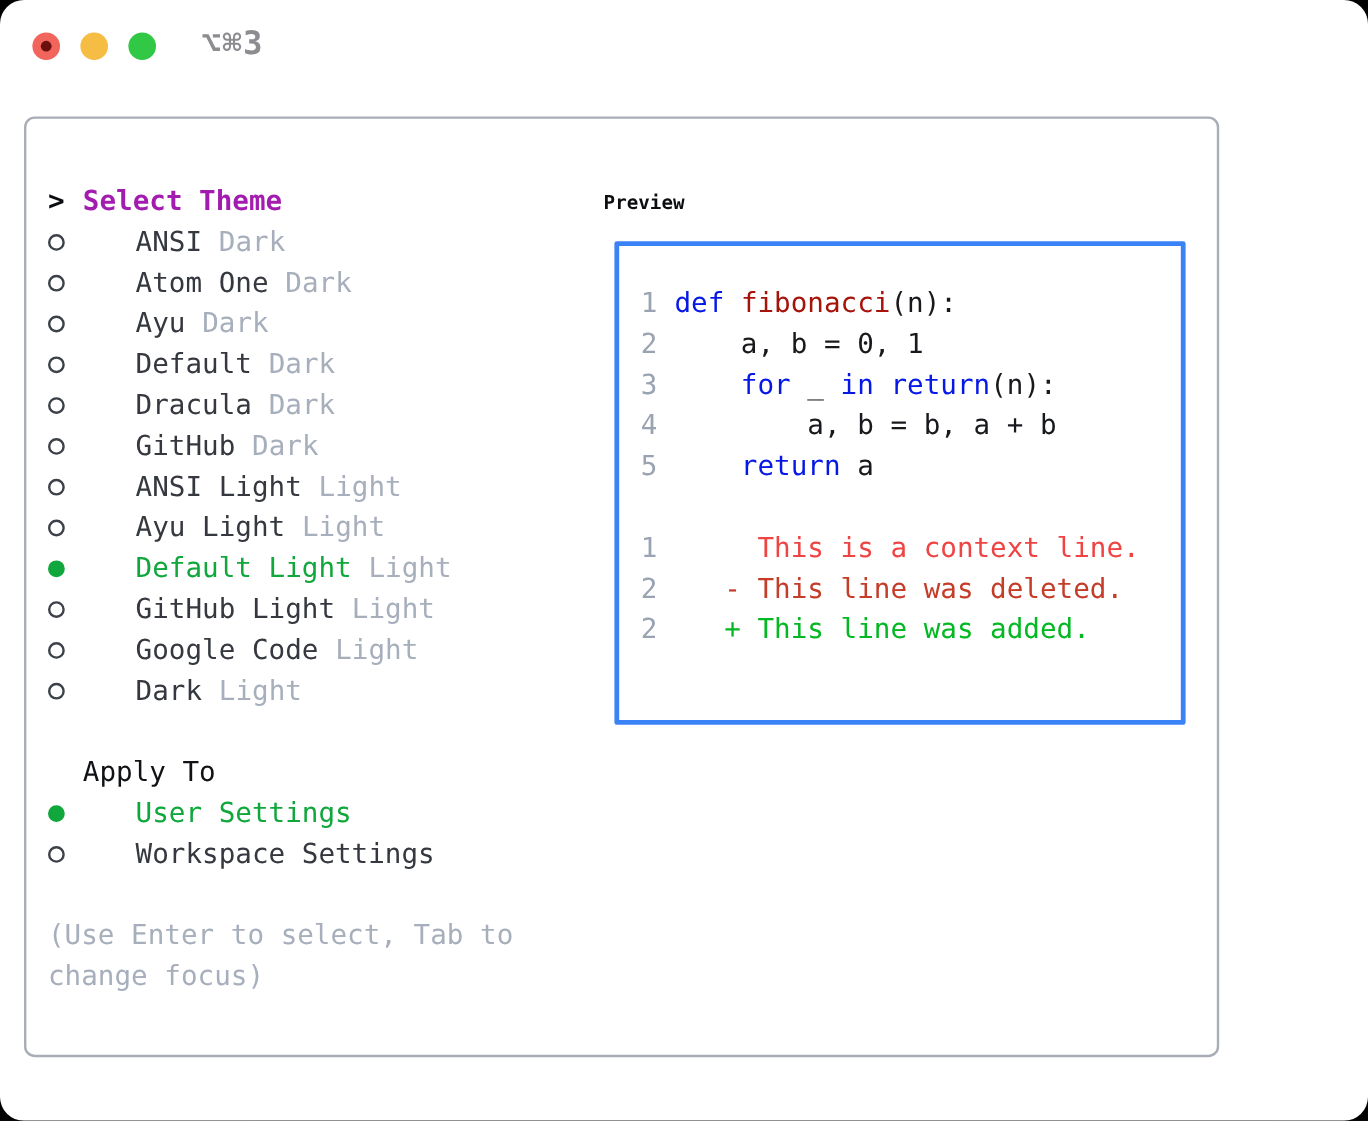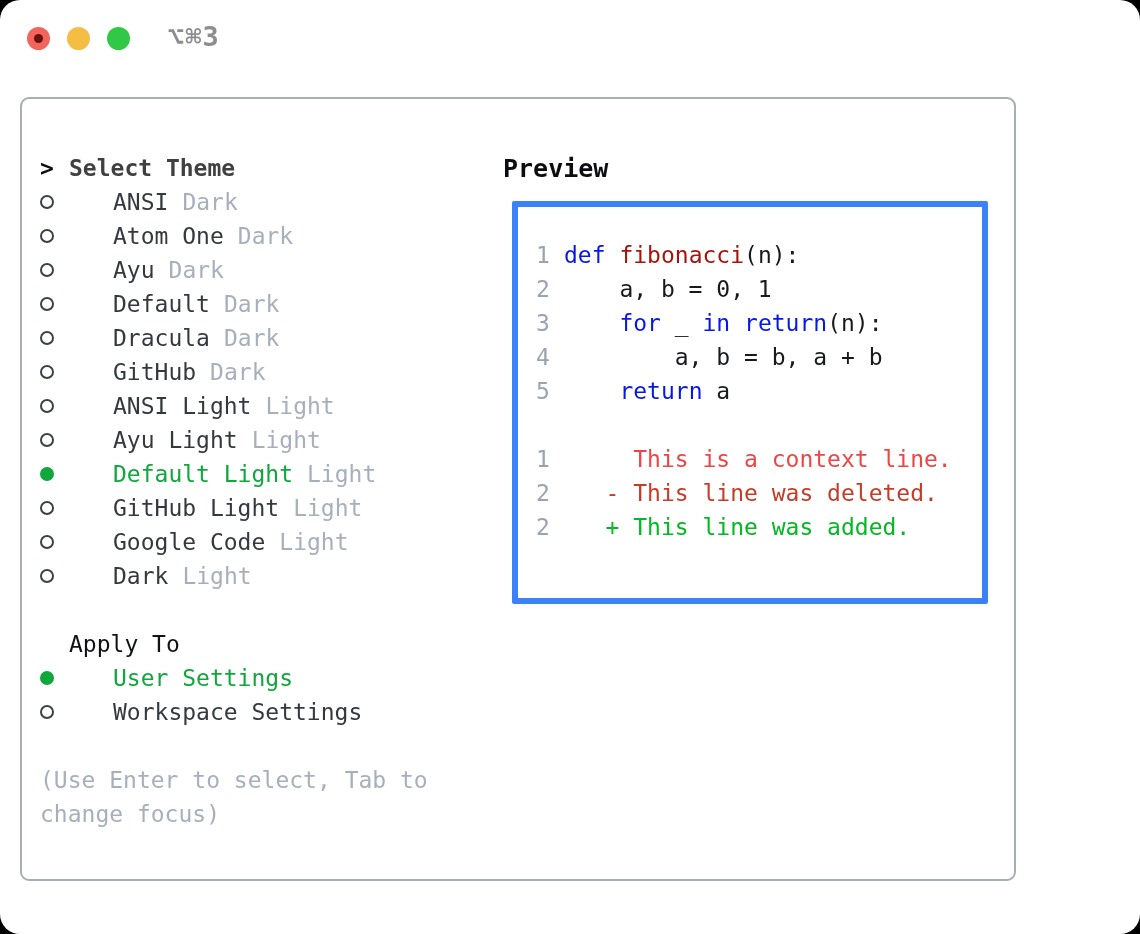--- a/index.html
+++ b/index.html
@@ -24,37 +24,37 @@
   .window{
     position:absolute;left:20px;top:97px;width:996px;height:784px;
     border:2px solid #a8adb6;border-radius:9px;background:#fff;
   }
   .leftcol{position:absolute;left:18px;top:52px;width:450px;}
   .row{display:flex;align-items:center;height:34px;font-size:23px;white-space:pre;}
   .prefix{width:29px;flex:none;display:flex;align-items:center;}
   .chevron{color:#0b0d10;font-weight:bold;font-size:23px;}
   .radio{width:14px;height:14px;border-radius:50%;border:2px solid #3c4048;background:transparent;}
   .radio.sel{background:#10a73c;border-color:#10a73c;}
-  .hdr{color:#404040;font-weight:bold;}
+  .hdr{color:#a21caf;font-weight:bold;}
   .itname{color:#35393f;margin-left:44px;}
   .row.selected .itname{color:#10a73c;}
   .tag{color:#a7afbc;margin-left:14px;}
   .applyhdr{color:#101216;}
   .spacer{height:34px;}
   .hint{
     font-size:23px;line-height:34px;color:#a7afbc;width:440px;white-space:normal;
   }
   
   .preview-title{
     position:absolute;left:481px;top:52px;height:34px;display:flex;align-items:center;
-    font-size:25px;font-weight:bold;color:#0b0d10;
+    font-size:16px;font-weight:bold;color:#0b0d10;
   }
   .preview-box{
     position:absolute;left:490px;top:102px;width:476px;height:403px;
-    border:6px solid #3b82f6;border-radius:2px;background:#fff;
+    border:4px solid #3b82f6;border-radius:2px;background:#fff;
     padding:35px 0 0 18px;overflow:hidden;
   }
   .cline{height:34px;font-size:23px;white-space:pre;display:block;}
   .ln{display:inline-block;width:28px;color:#9aa3b2;}
   .c-kw{color:#0618e6;}
   .c-fn{color:#a5130a;}
   .c-pl{color:#17191d;}
   .c-ctx{color:#ef4444;}
   .c-del{color:#c53c29;}
   .c-add{color:#03b822;}

